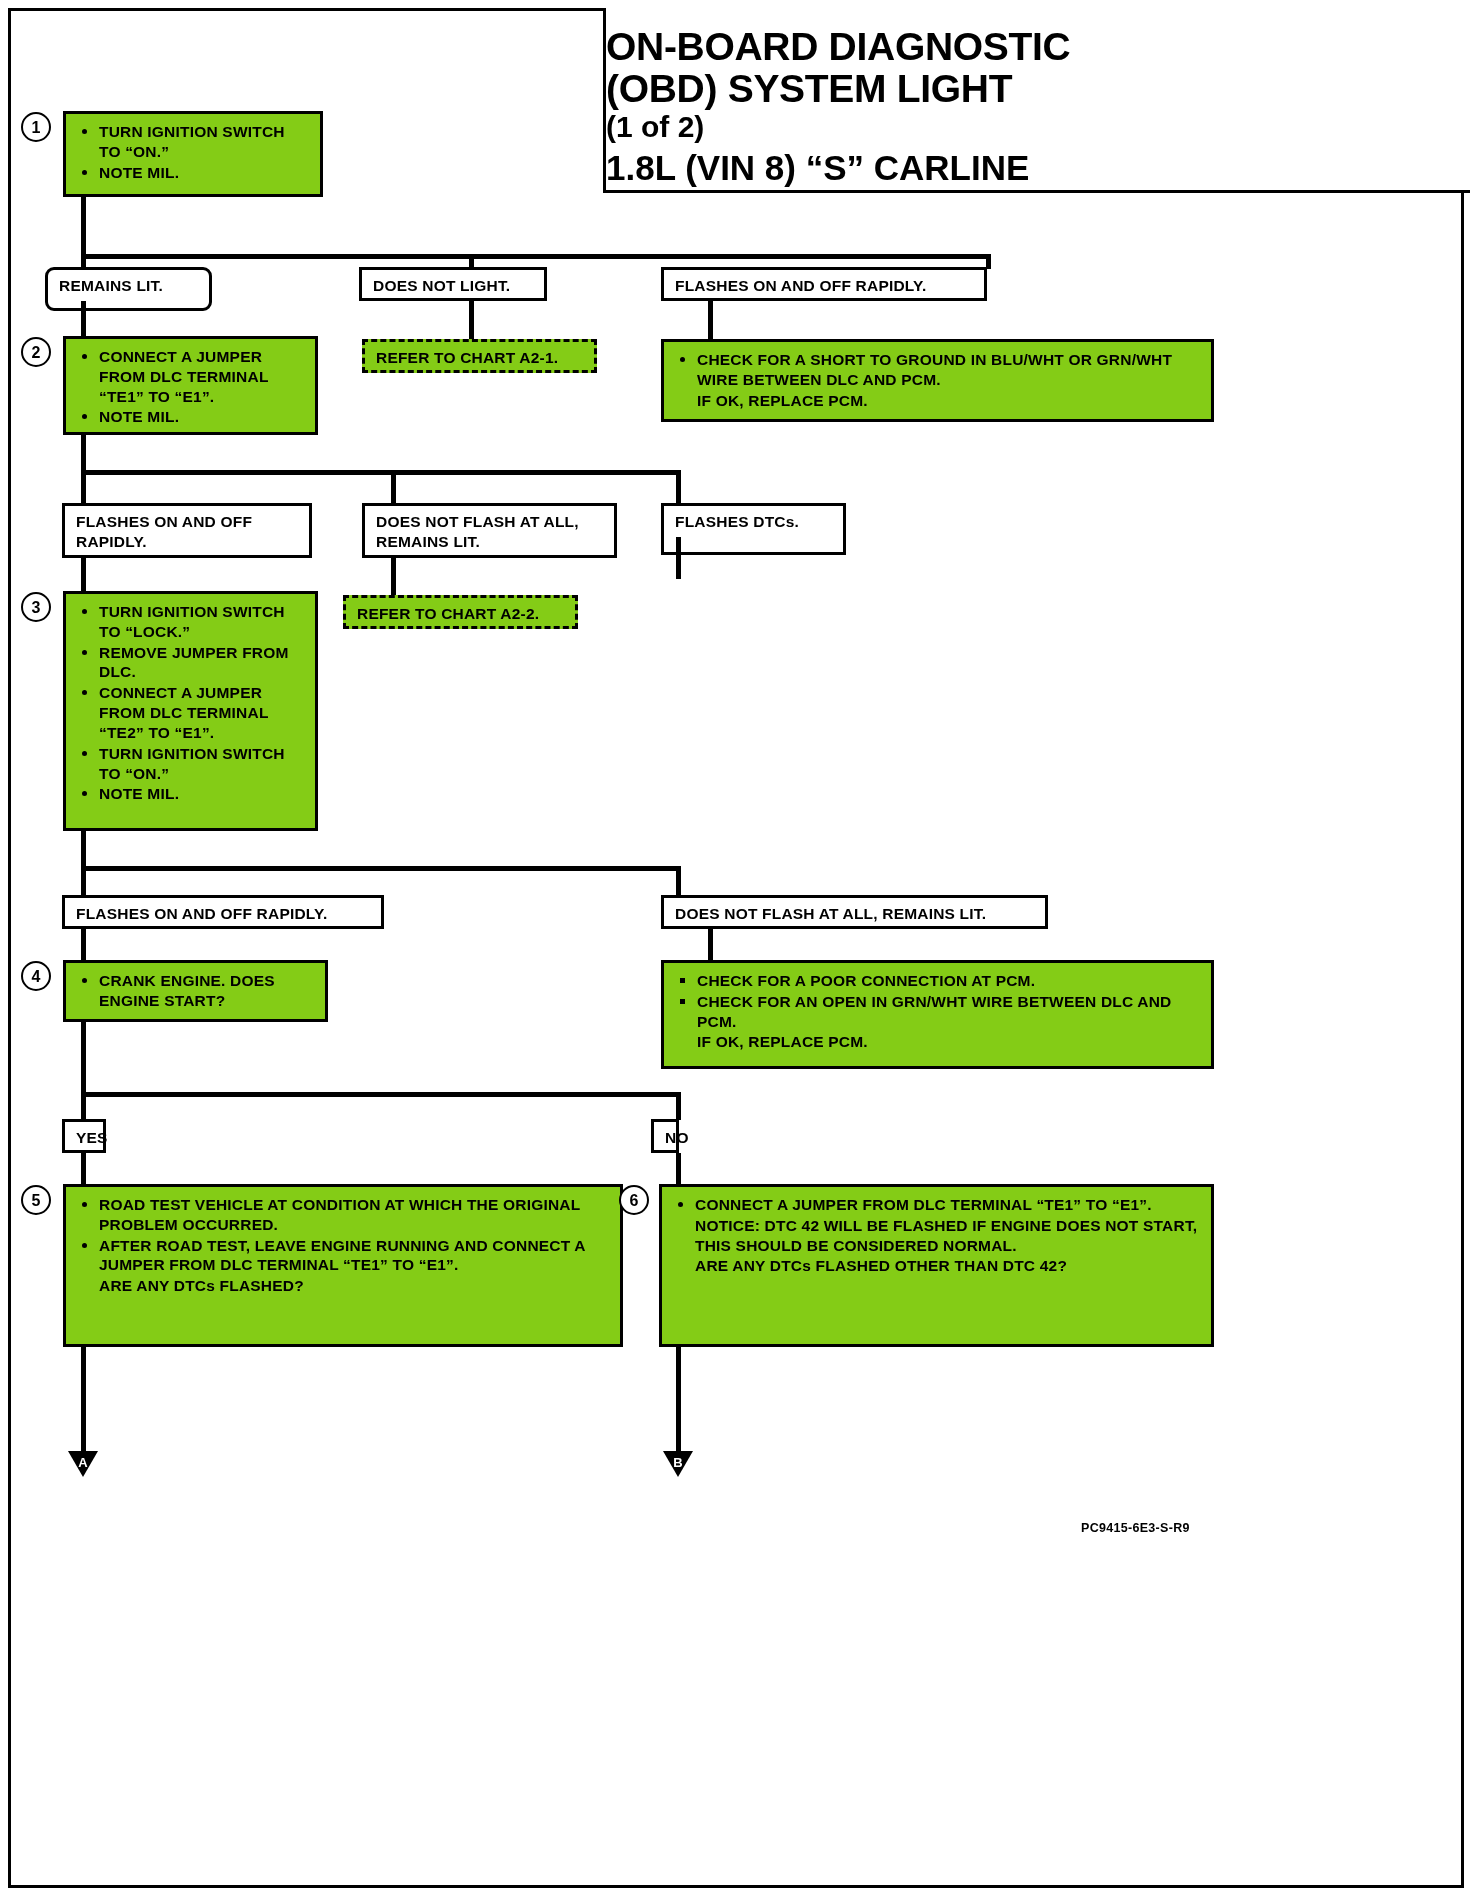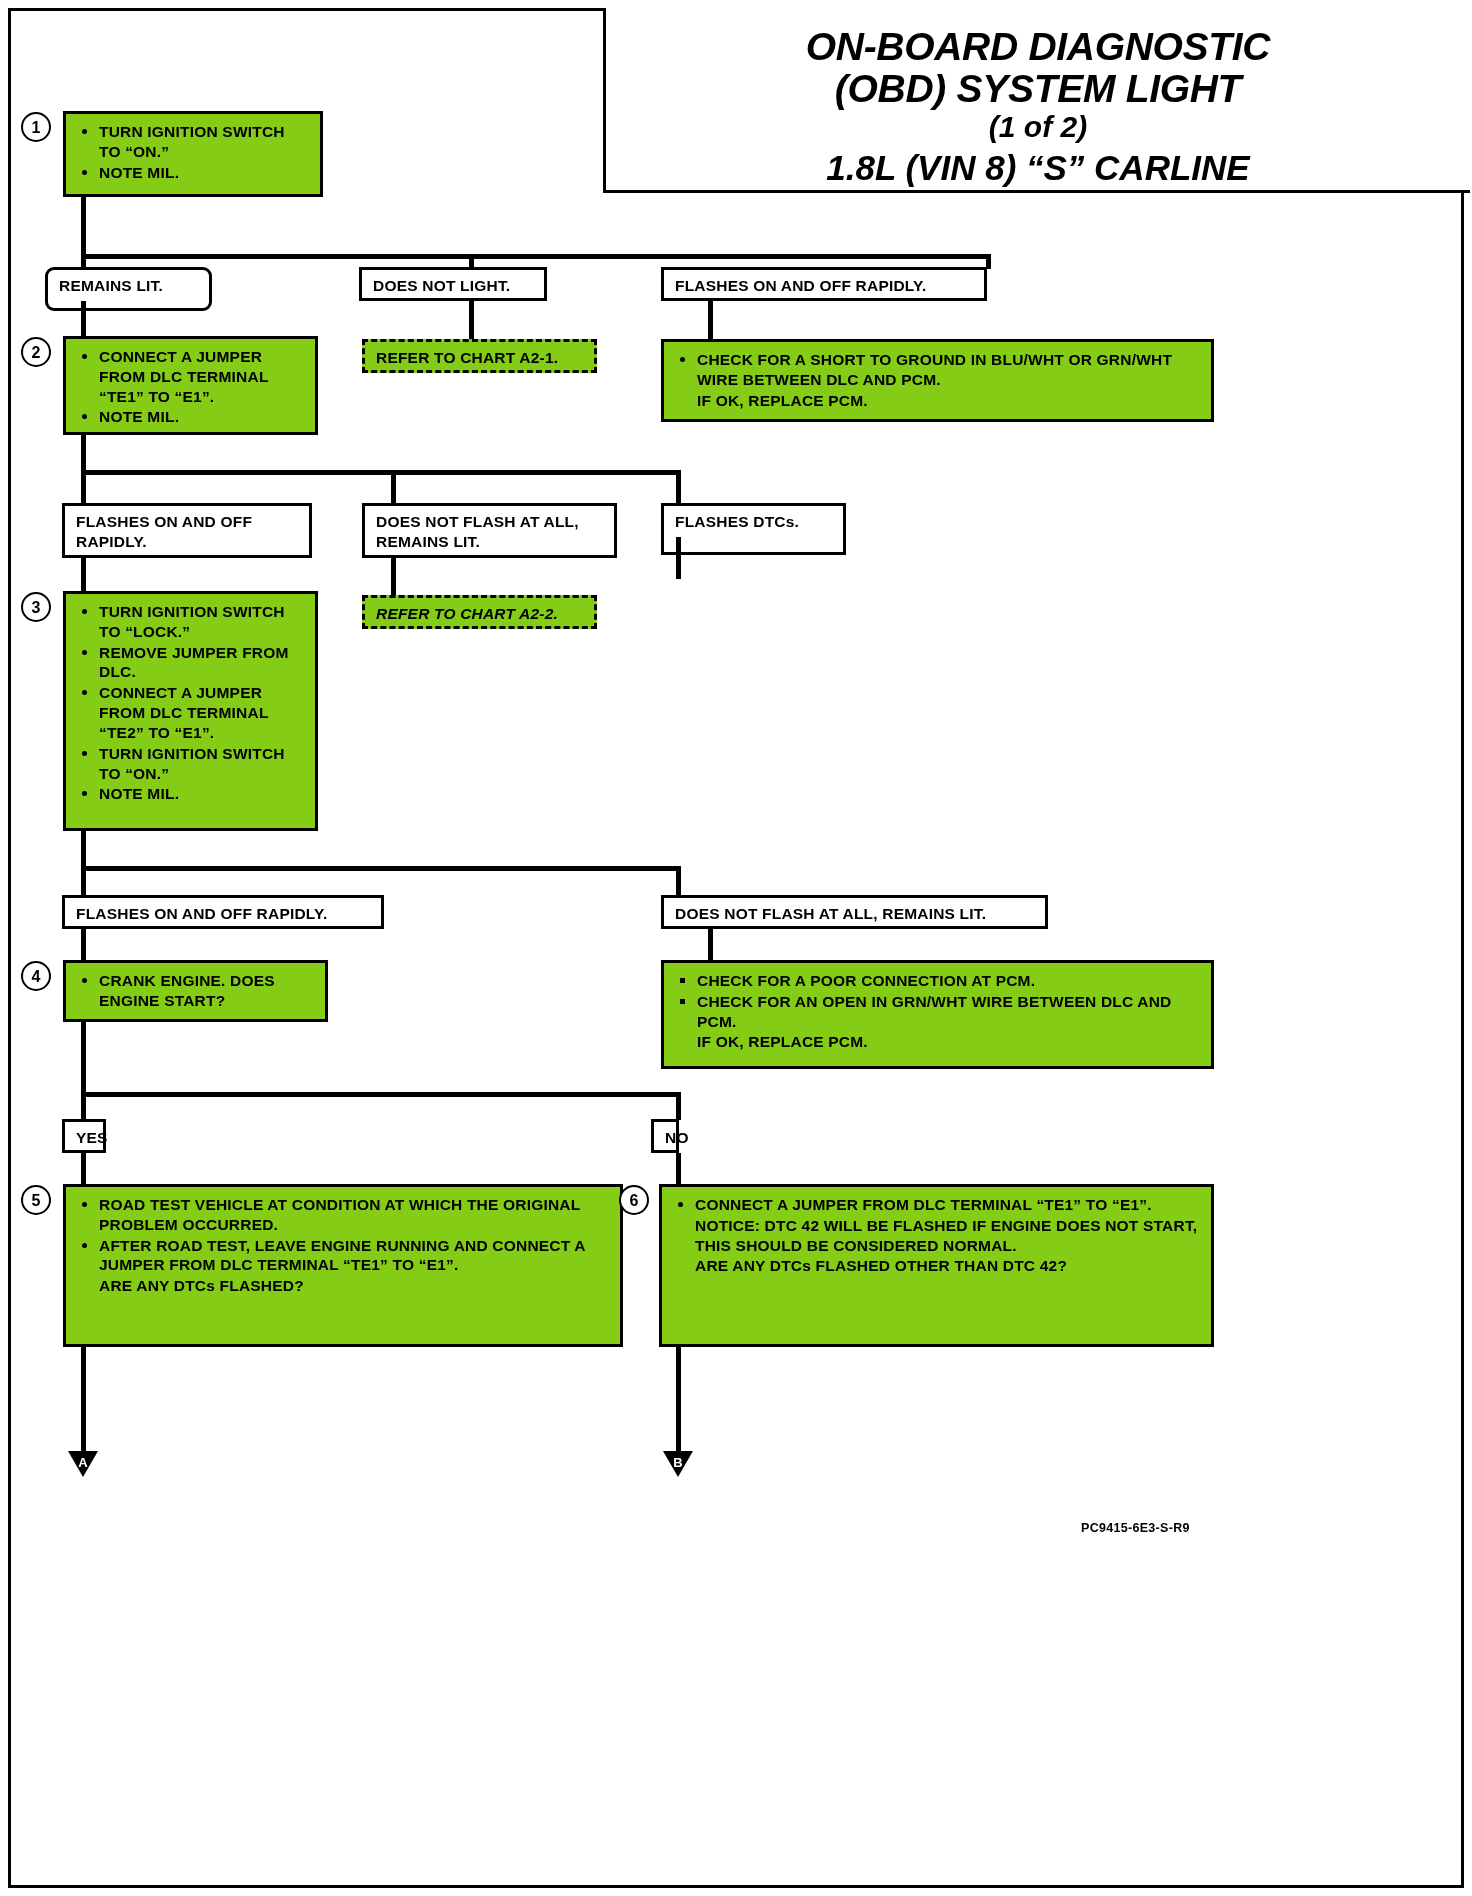--- a/index.html
+++ b/index.html
@@ -62,21 +62,21 @@
   }
   .arrowlabel{
     position:absolute;color:#fff;font-weight:bold;font-size:13px;
     text-align:center;width:30px;
   }
 
   
   .titlebox{
     position:absolute;border:3px solid #000;border-top:none;border-right:none;
     background:#fff;box-sizing:border-box;
-    text-align:center;color:#000;font-style:italic;
+    color:#000;
   }
   .t1{font-size:39px;font-weight:bold;line-height:1.07;letter-spacing:-0.3px;}
   .t2{font-size:30px;font-weight:bold;line-height:1.18;}
   .t3{font-size:35px;font-weight:bold;line-height:1.3;}
 
   .footer{
     position:absolute;font-weight:bold;font-size:12.5px;color:#000;letter-spacing:.3px;
   }
   .smallnum{
     display:inline-block;width:17px;height:17px;border:2px solid #000;border-radius:50%;
@@ -143,21 +143,21 @@
     <div class="v" style="left:665px;top:459px;height:34px;"></div>
 
     <div class="lbl" style="left:51px;top:492px;width:250px;height:55px;">FLASHES ON AND OFF RAPIDLY.</div>
     <div class="lbl" style="left:351px;top:492px;width:255px;height:55px;">DOES NOT FLASH AT ALL, REMAINS LIT.</div>
     <div class="lbl" style="left:650px;top:492px;width:185px;height:52px;">FLASHES DTCs.</div>
 
     <div class="v" style="left:70px;top:547px;height:33px;"></div>
     <div class="v" style="left:380px;top:547px;height:38px;"></div>
     <div class="v" style="left:665px;top:526px;height:42px;"></div>
 
-    <div class="box dashed" style="left:351px;top:584px;width:235px;height:34px;padding:6px 0 0 11px;font-style:italic;">REFER TO CHART A2-2.</div>
+    <div class="box dashed" style="left:332px;top:584px;width:235px;height:34px;padding:6px 0 0 11px;">REFER TO CHART A2-2.</div>
 
 
     <div class="stepnum" style="left:10px;top:581px;">3</div>
     <div class="box pad" style="left:52px;top:580px;width:255px;height:240px;">
       <ul class="bl">
         <li>TURN IGNITION SWITCH TO “LOCK.”</li>
         <li>REMOVE JUMPER FROM DLC.</li>
         <li>CONNECT A JUMPER FROM DLC TERMINAL “TE2” TO “E1”.</li>
         <li>TURN IGNITION SWITCH TO “ON.”</li>
         <li>NOTE MIL.</li>

